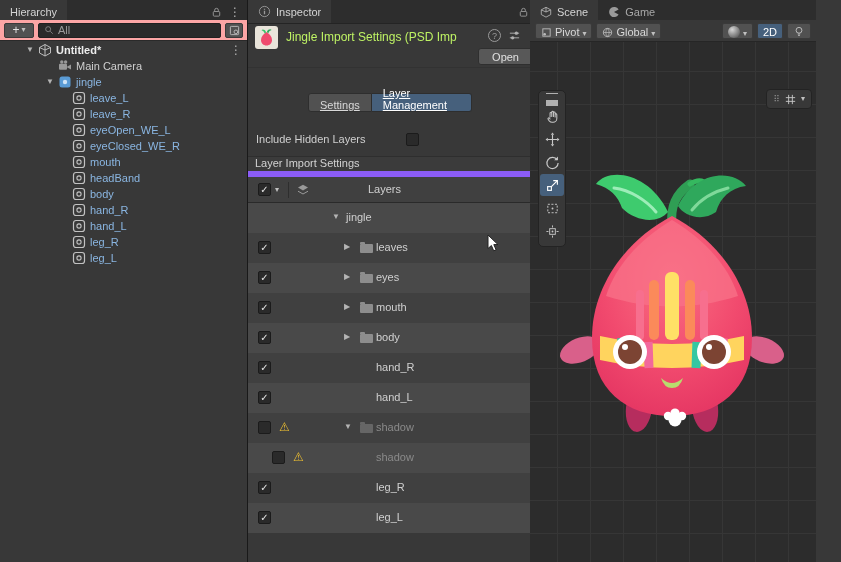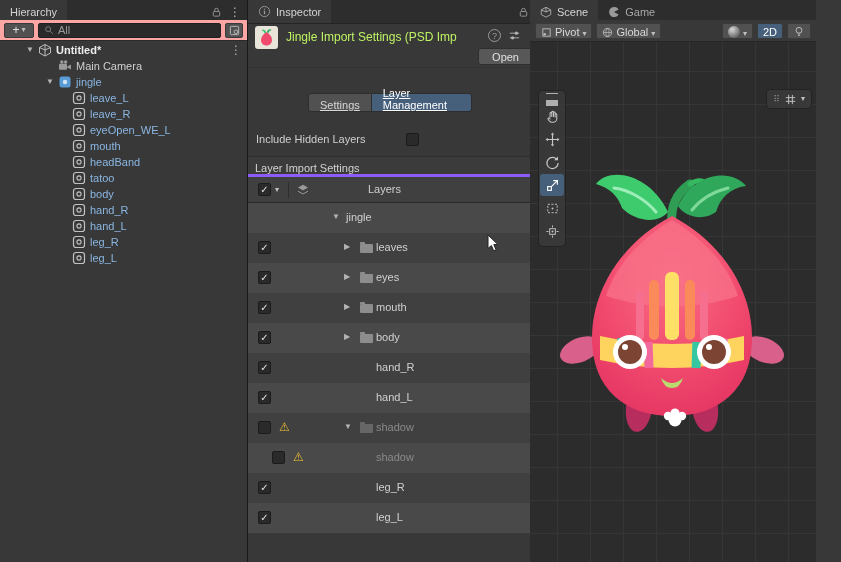--- a/index.html
+++ b/index.html
@@ -50,21 +50,21 @@
   .seg{position:absolute;top:93px;left:142px;transform:translateX(-50%);display:flex;}
   .sbtn{height:19px;padding:0 11px;background:#515151;border:1px solid #2e2e2e;color:#d8d8d8;display:flex;align-items:flex-end;text-decoration:underline;}
   .sbtn:first-child{border-radius:3px 0 0 3px;}
   .sbtn:last-child{border-radius:0 3px 3px 0;border-left:none;}
   .sbtn.active{background:var(--selection,#46607c);color:#fff;}
   .include-row{position:absolute;top:133px;left:8px;right:10px;height:16px;}
   .include-row .ilabel{color:#cfcfcf;}
   .chk{width:13px;height:13px;background:#2a2a2a;border:1px solid #1b1b1b;border-radius:2px;color:#e4e4e4;font-size:10px;line-height:11px;text-align:center;}
   .chk.on::before{content:"✓";}
   .include-row .chk{position:absolute;left:150px;top:0;}
-  .sect-head{position:absolute;top:156px;left:0;right:10px;height:21px;background:#3b3b3b;border-top:1px solid #2e2e2e;border-bottom:3px solid #8b5cf6;display:flex;align-items:flex-end;padding-left:7px;color:#d2d2d2;}
+  .sect-head{position:absolute;top:156px;left:0;right:10px;height:21px;background:#3b3b3b;border-top:1px solid #2e2e2e;border-bottom:6px solid #8b5cf6;display:flex;align-items:flex-start;padding-left:7px;color:#d2d2d2;}
   .layers-head{position:absolute;top:177px;left:0;right:10px;height:26px;background:#404040;border-bottom:1px solid #2a2a2a;}
   .layers-head .chk{position:absolute;left:10px;top:6px;}
   .layers-head .caret{position:absolute;left:27px;top:9px;}
   .vdiv{position:absolute;left:40px;top:5px;width:1px;height:16px;background:#2e2e2e;}
   .stack-ic{position:absolute;left:48px;top:6px;}
   .layers-title{position:absolute;left:88px;top:6px;color:#d0d0d0;margin-left:32px;}
   .layer-rows{position:absolute;top:203px;left:0;right:10px;}
   .l-row{height:30px;position:relative;}
   .l-row:nth-child(odd){background:#494949;}
   .l-row:nth-child(even){background:#404040;}
@@ -227,20 +227,33 @@
               <rect x="1.5" y="1.5" width="11" height="11" rx="2.5" fill="none" stroke="#c2c2c2" stroke-width="1.2"></rect>
               <circle cx="7" cy="7" r="2.1" fill="none" stroke="#c2c2c2" stroke-width="1.1"></circle>
             </svg>
           </span>
           <span class="hlabel blue">eyeOpen_WE_L</span>
 
         </div>
 
 
 
+        <div class="h-row">
+          <span class="ind d2"></span>
+          <span class="fold"></span>
+
+          <span class="hicon">
+            <svg width="14" height="14" viewBox="0 0 14 14">
+              <rect x="1.5" y="1.5" width="11" height="11" rx="2.5" fill="none" stroke="#c2c2c2" stroke-width="1.2"></rect>
+              <circle cx="7" cy="7" r="2.1" fill="none" stroke="#c2c2c2" stroke-width="1.1"></circle>
+            </svg>
+          </span>
+          <span class="hlabel blue">eyeClosed_WE_R</span>
+
+        </div>
 
         <div class="h-row">
           <span class="ind d2"></span>
           <span class="fold"></span>
 
           <span class="hicon">
             <svg width="14" height="14" viewBox="0 0 14 14">
               <rect x="1.5" y="1.5" width="11" height="11" rx="2.5" fill="none" stroke="#c2c2c2" stroke-width="1.2"></rect>
               <circle cx="7" cy="7" r="2.1" fill="none" stroke="#c2c2c2" stroke-width="1.1"></circle>
             </svg>
@@ -256,33 +269,20 @@
           <span class="hicon">
             <svg width="14" height="14" viewBox="0 0 14 14">
               <rect x="1.5" y="1.5" width="11" height="11" rx="2.5" fill="none" stroke="#c2c2c2" stroke-width="1.2"></rect>
               <circle cx="7" cy="7" r="2.1" fill="none" stroke="#c2c2c2" stroke-width="1.1"></circle>
             </svg>
           </span>
           <span class="hlabel blue">headBand</span>
 
         </div>
 
-        <div class="h-row">
-          <span class="ind d2"></span>
-          <span class="fold"></span>
-
-          <span class="hicon">
-            <svg width="14" height="14" viewBox="0 0 14 14">
-              <rect x="1.5" y="1.5" width="11" height="11" rx="2.5" fill="none" stroke="#c2c2c2" stroke-width="1.2"></rect>
-              <circle cx="7" cy="7" r="2.1" fill="none" stroke="#c2c2c2" stroke-width="1.1"></circle>
-            </svg>
-          </span>
-          <span class="hlabel blue">tatoo</span>
-
-        </div>
 
         <div class="h-row">
           <span class="ind d2"></span>
           <span class="fold"></span>
 
           <span class="hicon">
             <svg width="14" height="14" viewBox="0 0 14 14">
               <rect x="1.5" y="1.5" width="11" height="11" rx="2.5" fill="none" stroke="#c2c2c2" stroke-width="1.2"></rect>
               <circle cx="7" cy="7" r="2.1" fill="none" stroke="#c2c2c2" stroke-width="1.1"></circle>
             </svg>

